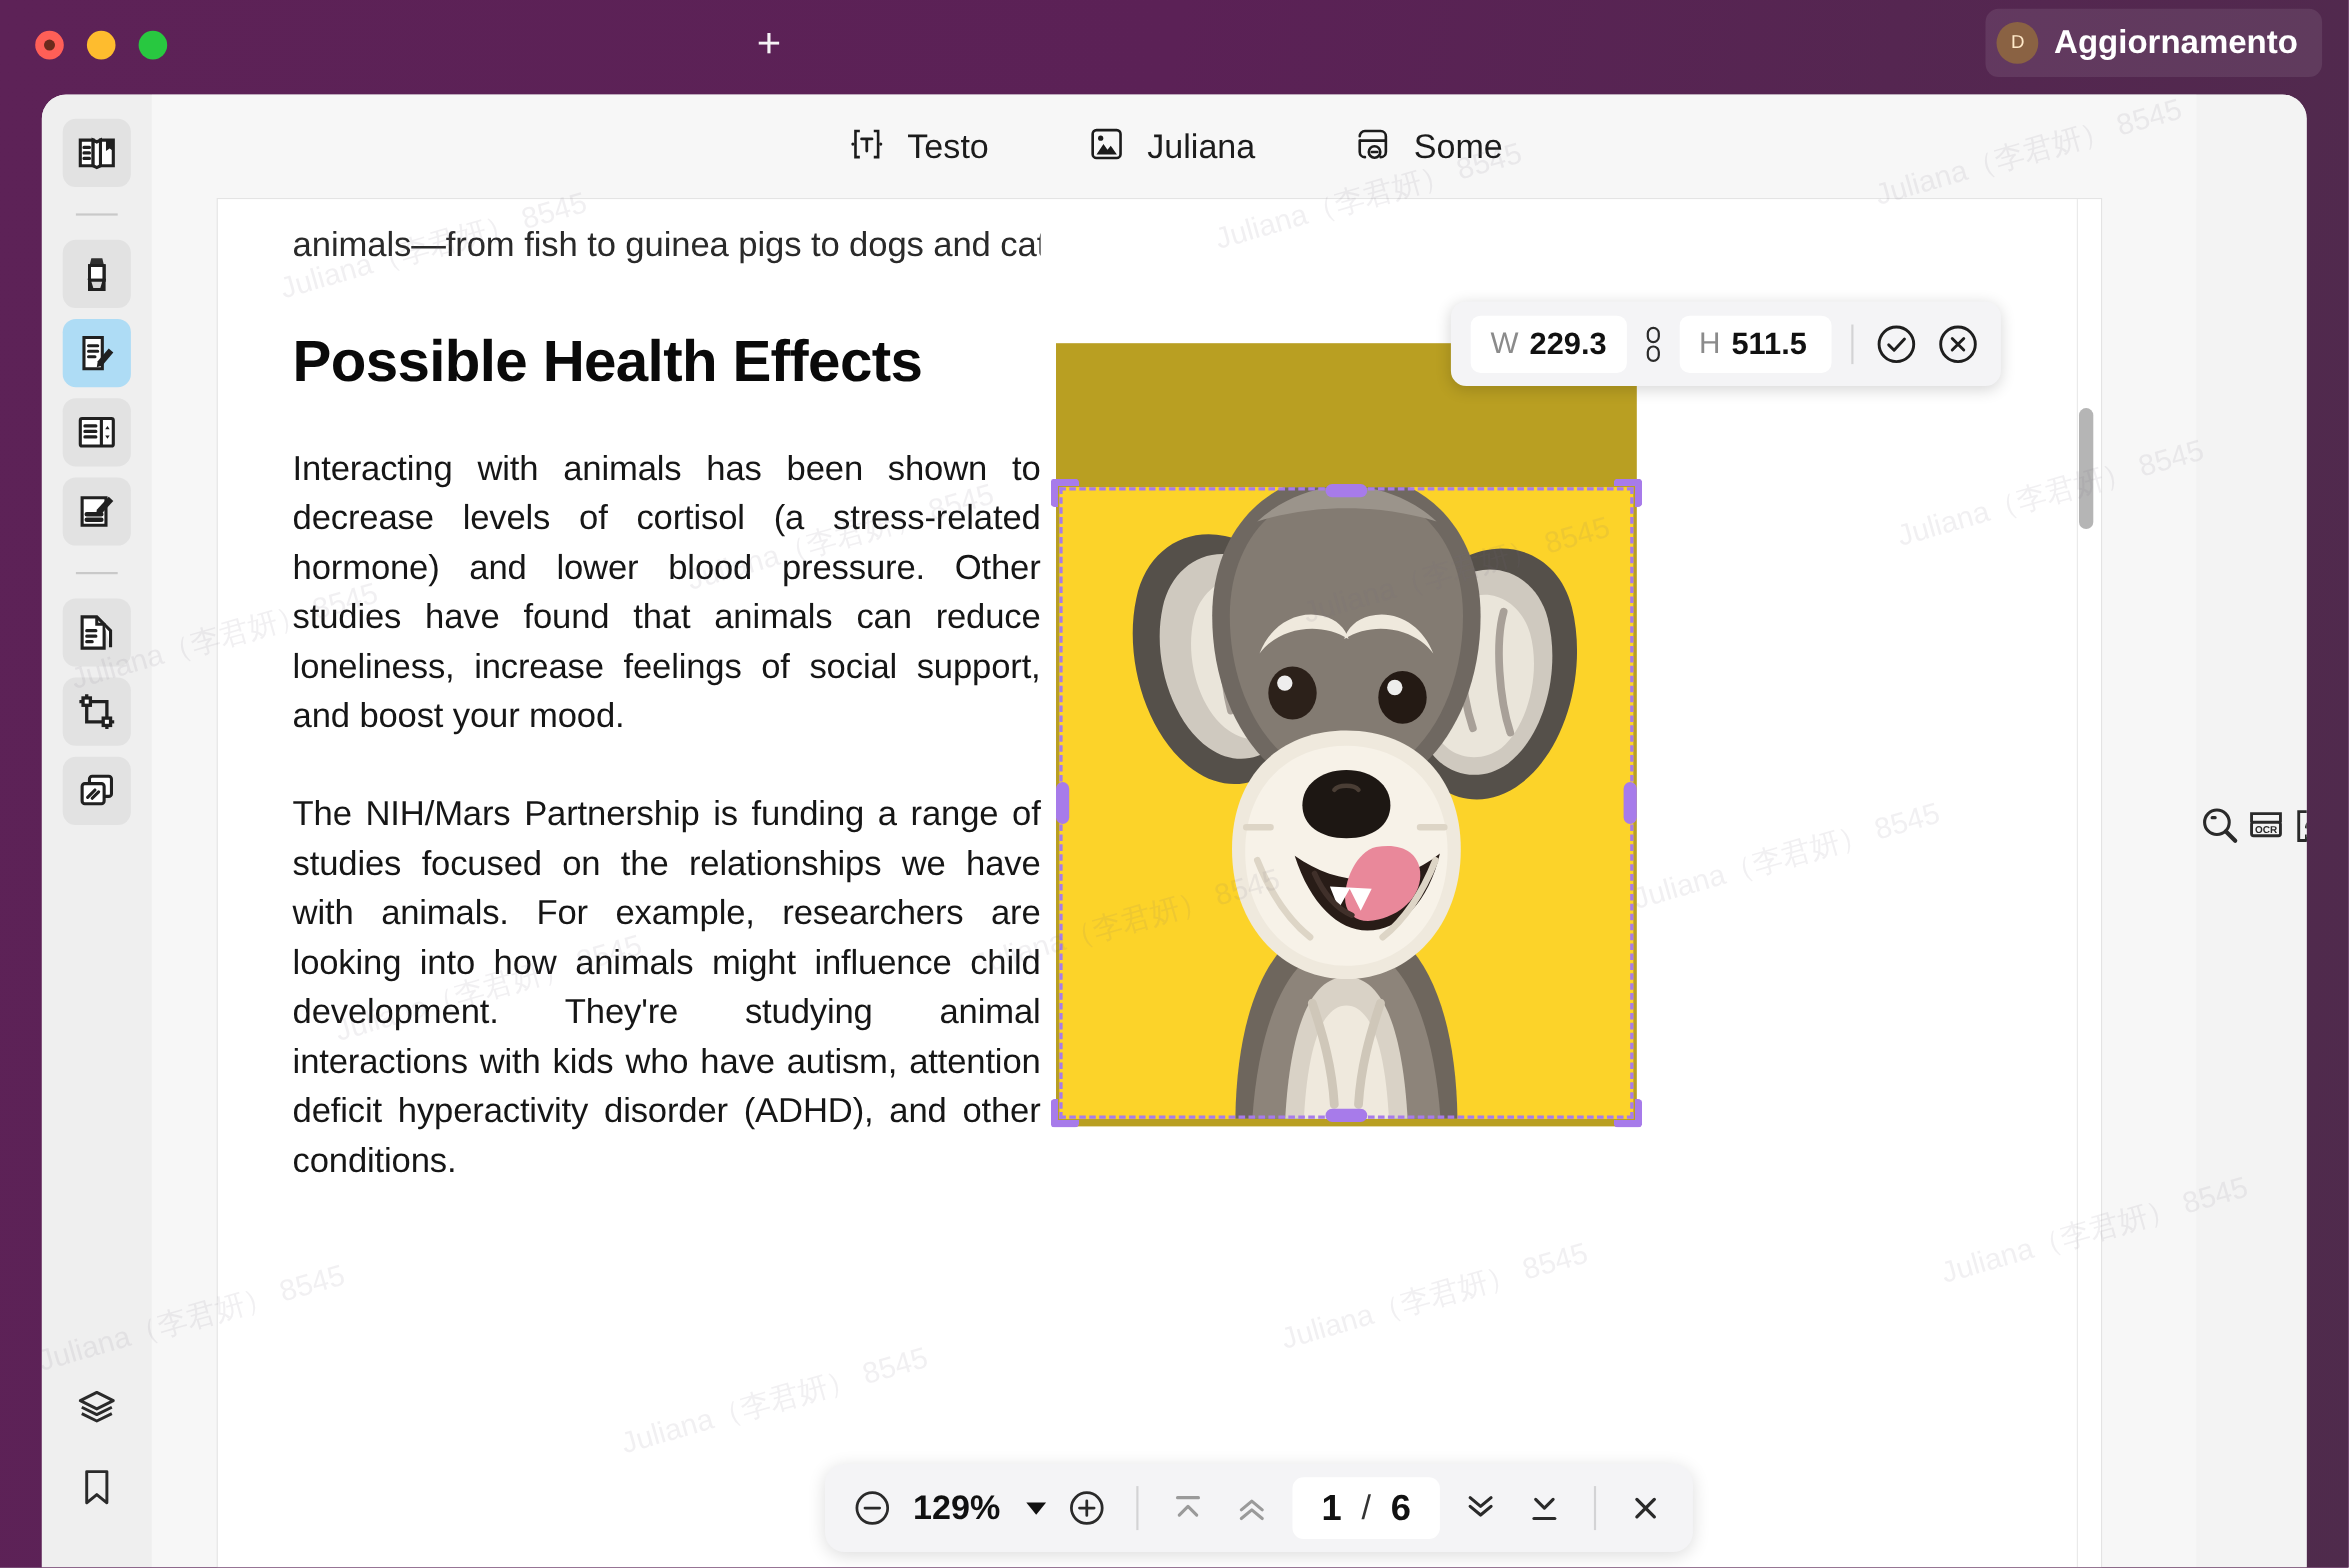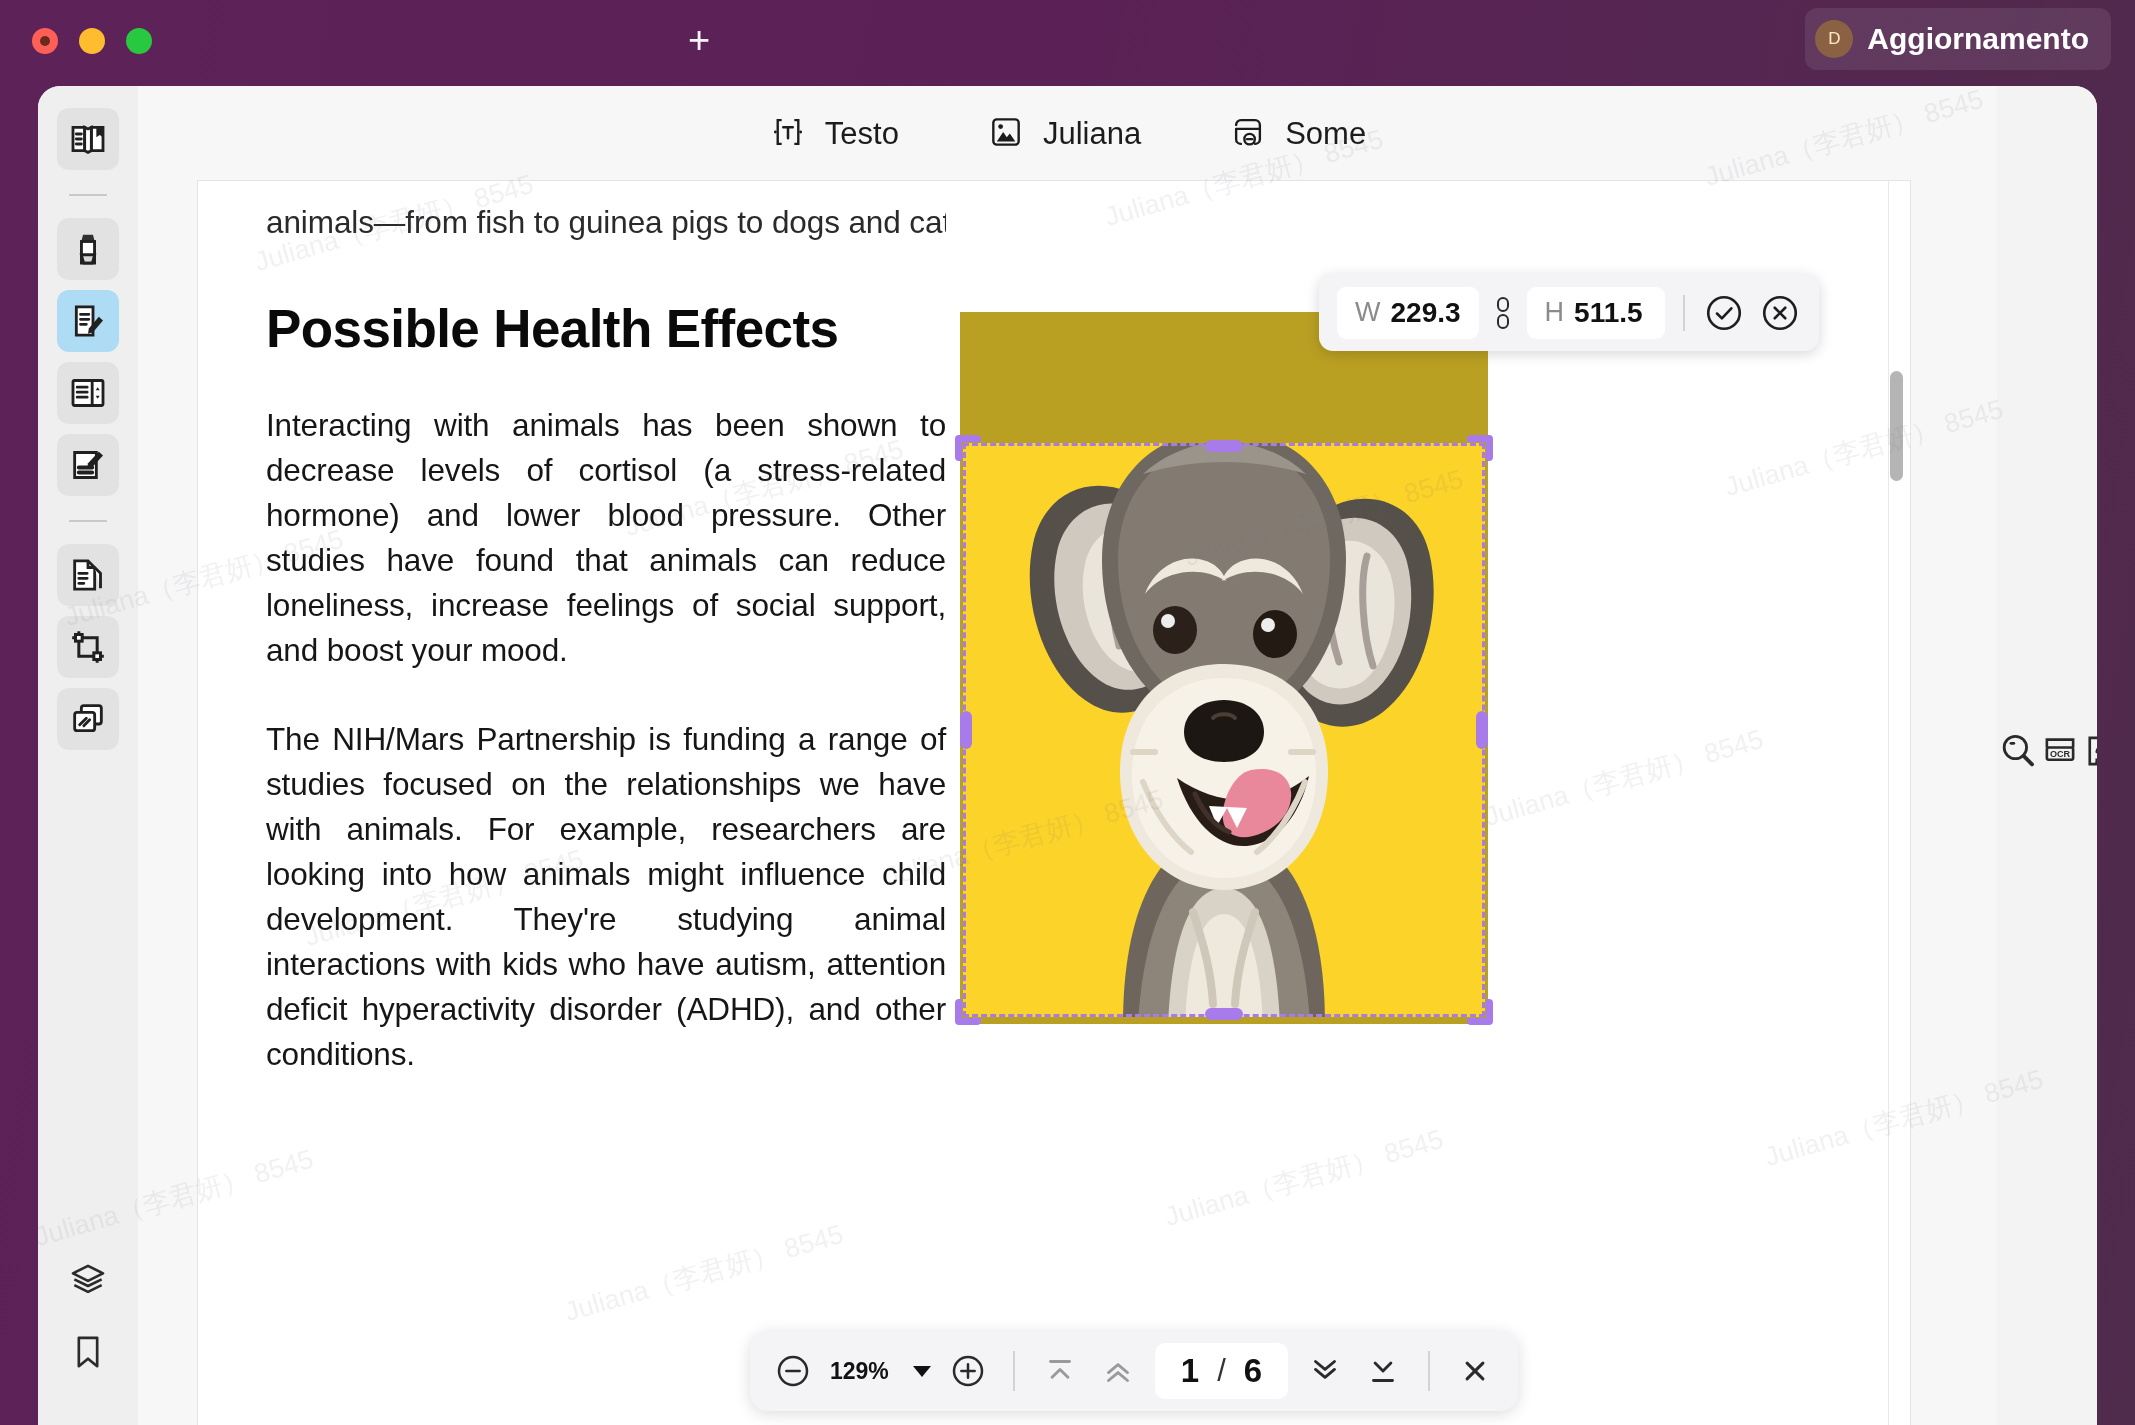--- a/index.html
+++ b/index.html
@@ -221,21 +221,21 @@
   
   .zoombar {
     position: absolute; left: 612px; bottom: 14px;
     height: 80px; padding: 0 22px;
     background: #f4f4f6;
     border-radius: 18px;
     box-shadow: 0 3px 16px rgba(0,0,0,.14);
     display: flex; align-items: center; gap: 16px;
   }
   .zb-icon { width: 42px; height: 42px; display:flex; align-items:center; justify-content:center;}
-  .zoom-val { font-size: 23px; font-weight: 700; color: #111; }
+  .zoom-val { font-size: 31px; font-weight: 700; color: #111; }
   .caret { width: 0; height: 0;
     border-left: 9px solid transparent; border-right: 9px solid transparent;
     border-top: 11px solid #111; margin-left: 8px; }
   .zb-div { width: 2px; height: 40px; background: #d3d3d5; margin: 0 8px; }
   .pagebox {
     background: #fff; border-radius: 10px;
     height: 56px; padding: 0 26px;
     display: flex; align-items: center; gap: 18px;
   }
   .pg { font-size: 33px; font-weight: 700; color: #111; }

